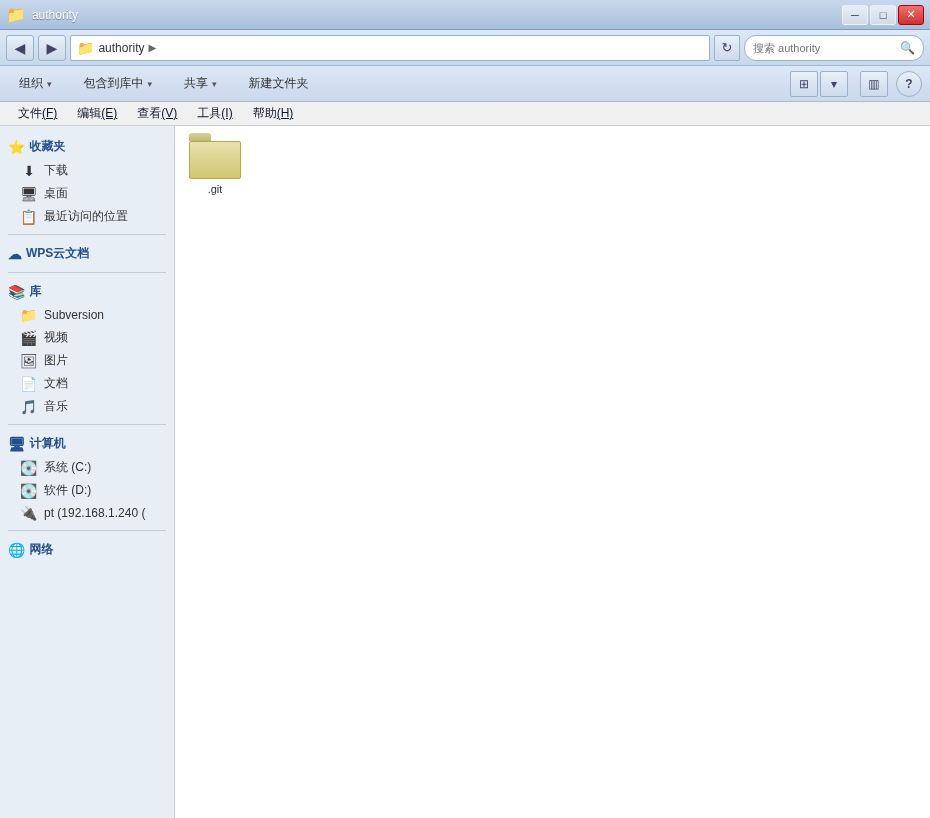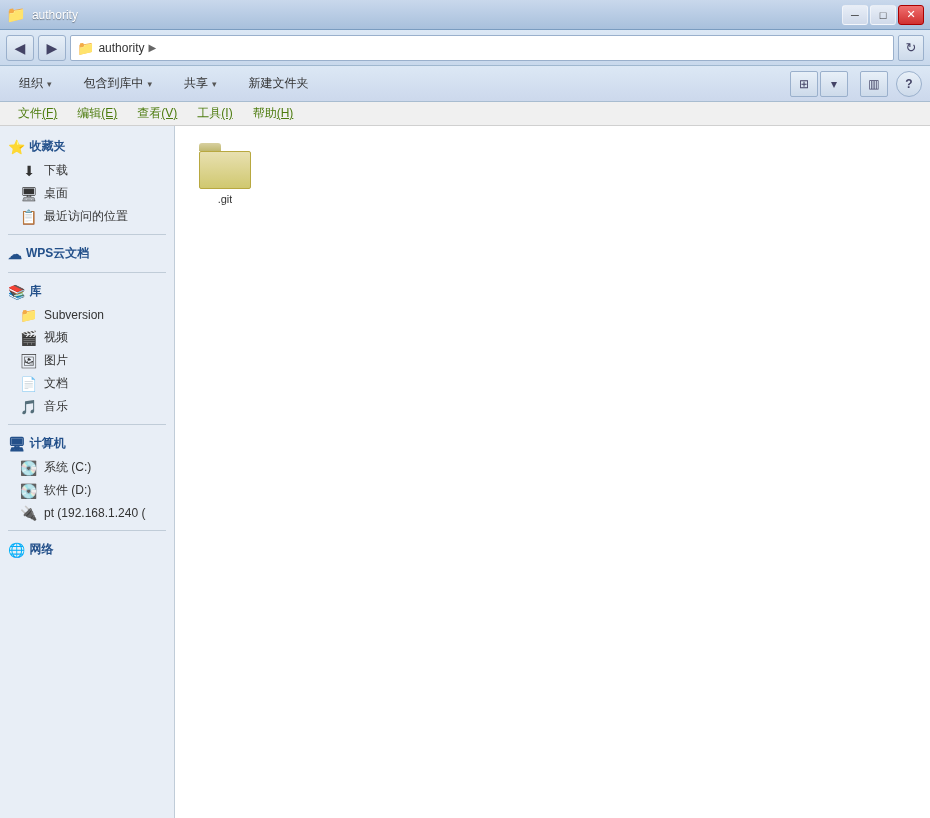--- a/index.html
+++ b/index.html
@@ -210,21 +210,21 @@
       background: #f0f0f0;
       display: flex;
       align-items: center;
       padding: 0 8px;
       gap: 0;
       border-bottom: 1px solid #d0d0d0;
     }
     .menu-item {
       padding: 3px 10px;
       font-size: 12px;
-      color: #4d7c0f;
+      color: #0f172a;
       cursor: pointer;
       border-radius: 2px;
     }
     .menu-underline {
       text-decoration: underline;
     }
 
     
     #main {
       display: flex;
@@ -271,21 +271,21 @@
     .sidebar-divider {
       height: 1px;
       background: #c0ccd8;
       margin: 6px 8px;
     }
 
     
     #filearea {
       flex: 1;
       background: #fff;
-      padding: 10px;
+      padding: 0;
       display: flex;
       flex-wrap: wrap;
       align-content: flex-start;
       gap: 8px;
     }
     .file-item {
       width: 80px;
       display: flex;
       flex-direction: column;
       align-items: center;
@@ -353,20 +353,24 @@
 
 <div id="addressbar">
   <div class="nav-btn" title="后退">◀</div>
   <div class="nav-btn" title="前进">▶</div>
   <div id="address-path-container">
     <span class="path-folder-icon">📁</span>
     <span class="path-text">authority</span>
     <span class="path-arrow">▶</span>
   </div>
   <div id="address-refresh">↻</div>
+  <div id="search-box">
+    <input id="search-input" type="text" placeholder="搜索 authority" style="">
+    <span id="search-icon-btn">🔍</span>
+  </div>
 </div>
 
 <div id="toolbar">
   <div class="toolbar-btn">
     <span>组织</span>
     <span class="toolbar-dropdown">▾</span>
   </div>
   <div class="toolbar-btn">
     <span>包含到库中</span>
     <span class="toolbar-dropdown">▾</span>

